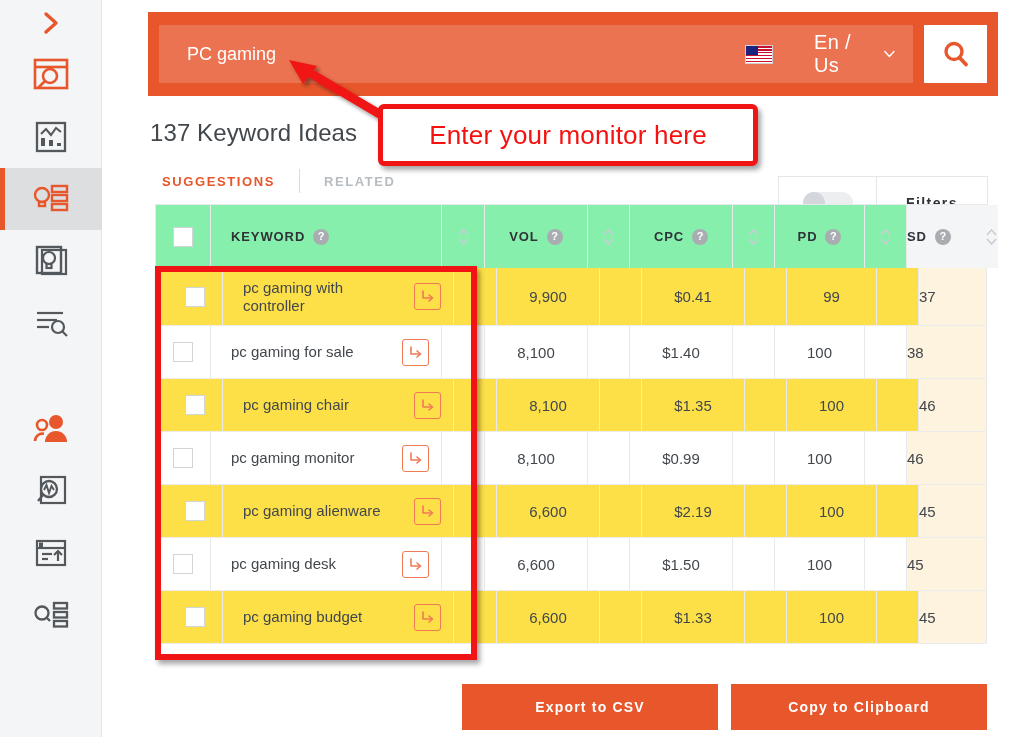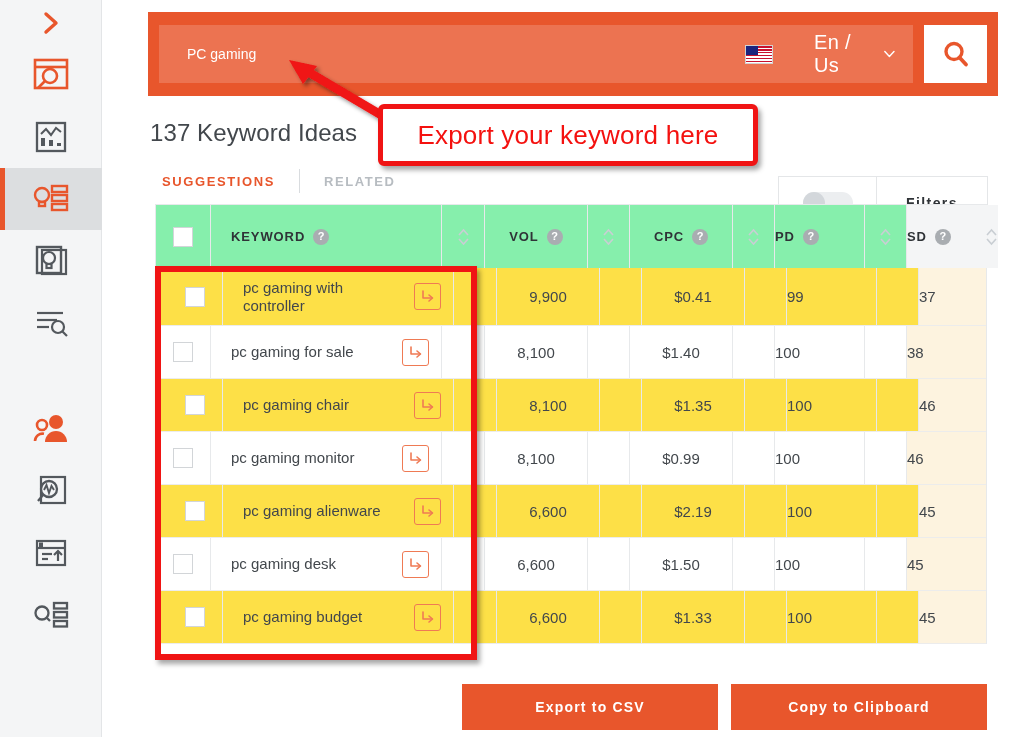--- a/index.html
+++ b/index.html
@@ -44,21 +44,21 @@
     background: #e8562c;
     display: flex; align-items: center;
     padding: 0 11px;
   }
   .search-input {
     flex: 1 1 auto; height: 58px;
     background: #ec7351;
     border: none; outline: none;
     color: #ffffff;
     font-family: "Liberation Sans", sans-serif;
-    font-size: 14px;
+    font-size: 18px;
     padding: 4px 28px;
   }
   .search-input::placeholder { color: #f9d6ca; }
   .lang-select {
     flex: 0 0 auto;
     width: 186px; height: 58px;
     background: #ec7351;
     display: flex; align-items: center; gap: 14px;
     padding: 0 18px;
     cursor: pointer;
@@ -153,21 +153,21 @@
     height: 100%;
   }
   .th:last-child, .td:last-child { border-right: none; }
 
   .c-check  { flex: 0 0 55px;  justify-content: center; }
   .c-kw     { flex: 0 0 231px; padding-left: 20px; }
   .c-sortkw { flex: 0 0 43px;  justify-content: center; }
   .c-vol    { flex: 0 0 103px; justify-content: center; }
   .c-sort   { flex: 0 0 42px;  justify-content: center; }
   .c-cpc    { flex: 0 0 103px; justify-content: center; }
-  .c-pd     { flex: 0 0 90px;  justify-content: flex-start; }
+  .c-pd     { flex: 0 0 90px;  justify-content: center; }
   .c-sd     { flex: 1 1 auto;  justify-content: flex-start; }
 
   .th-label {
     font-size: 13px; font-weight: bold; color: #2f3337;
     letter-spacing: .9px;
   }
   .help {
     display: inline-flex; align-items: center; justify-content: center;
     width: 16px; height: 16px; border-radius: 50%;
     background: #a9adb1; color: #fff;
@@ -669,18 +669,18 @@
         <feDropShadow dx="3" dy="3" stdDeviation="2" flood-color="#000" flood-opacity="0.45"></feDropShadow>
       </filter>
     </defs>
     <g filter="url(#shd)">
       <line x1="118" y1="72" x2="30" y2="20" stroke="#f01414" stroke-width="9" stroke-linecap="round"></line>
       <polygon points="14,10 42,16 28,34" fill="#f01414"></polygon>
     </g>
   </svg>
 
   <div class="anno-box">
-    <span>Export your keyword here</span>
+    <span>Enter your monitor here</span>
   </div>
 
   <div class="anno-rect"></div>
 
 </div>
 
 </body></html>

